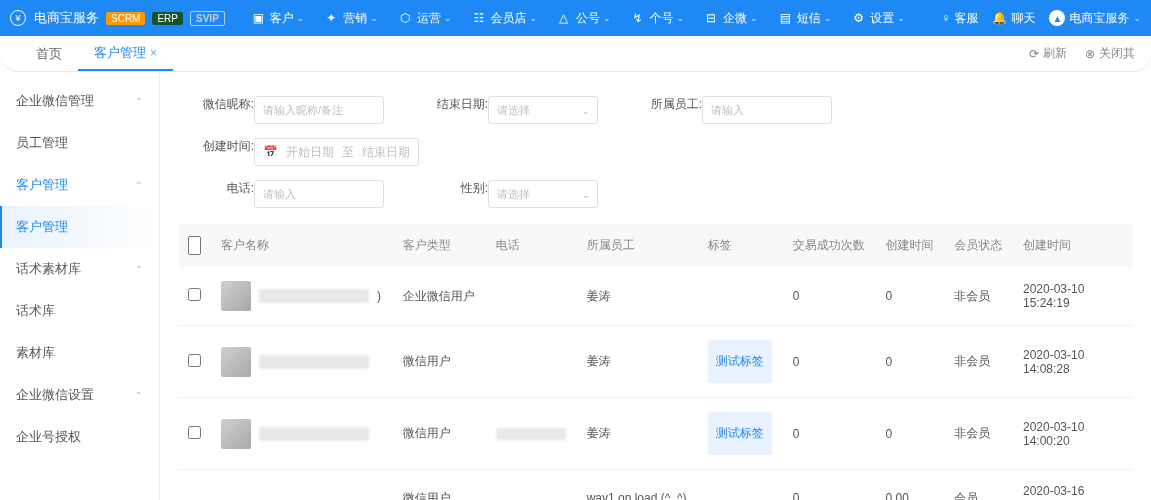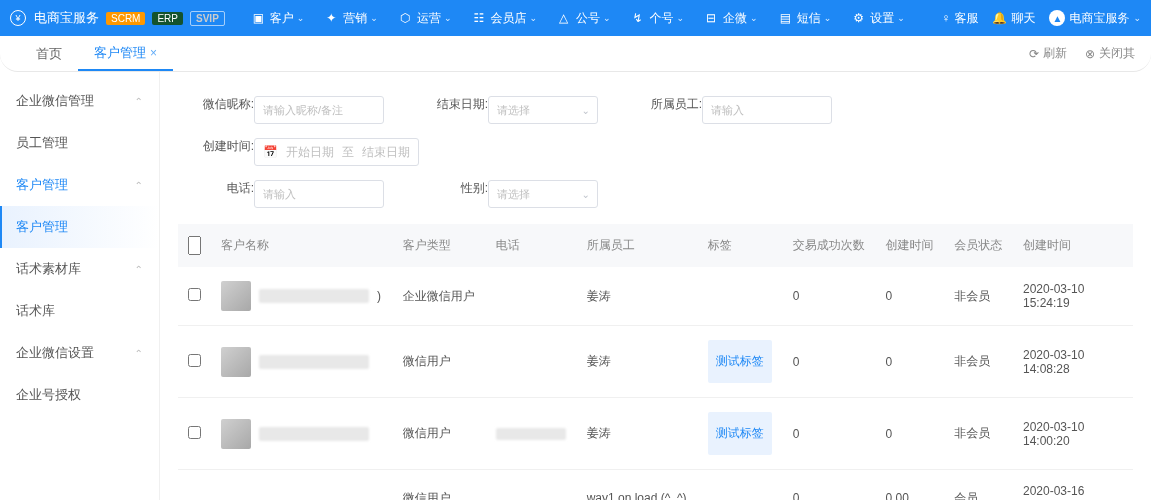--- a/index.html
+++ b/index.html
@@ -179,20 +179,23 @@
       </div>
     <div class="side-item active">
         <span>客户管理</span>
       </div>
     <div class="side-item">
         <span>话术素材库</span>
         <span class="side-chevron">⌃</span>
       </div>
     <div class="side-item">
         <span>话术库</span>
+      </div>
+    <div class="side-item">
+        <span>素材库</span>
       </div>
     <div class="side-item">
         <span>企业微信设置</span>
         <span class="side-chevron">⌃</span>
       </div>
     <div class="side-item">
         <span>企业号授权</span>
       </div>
   </div>
 

